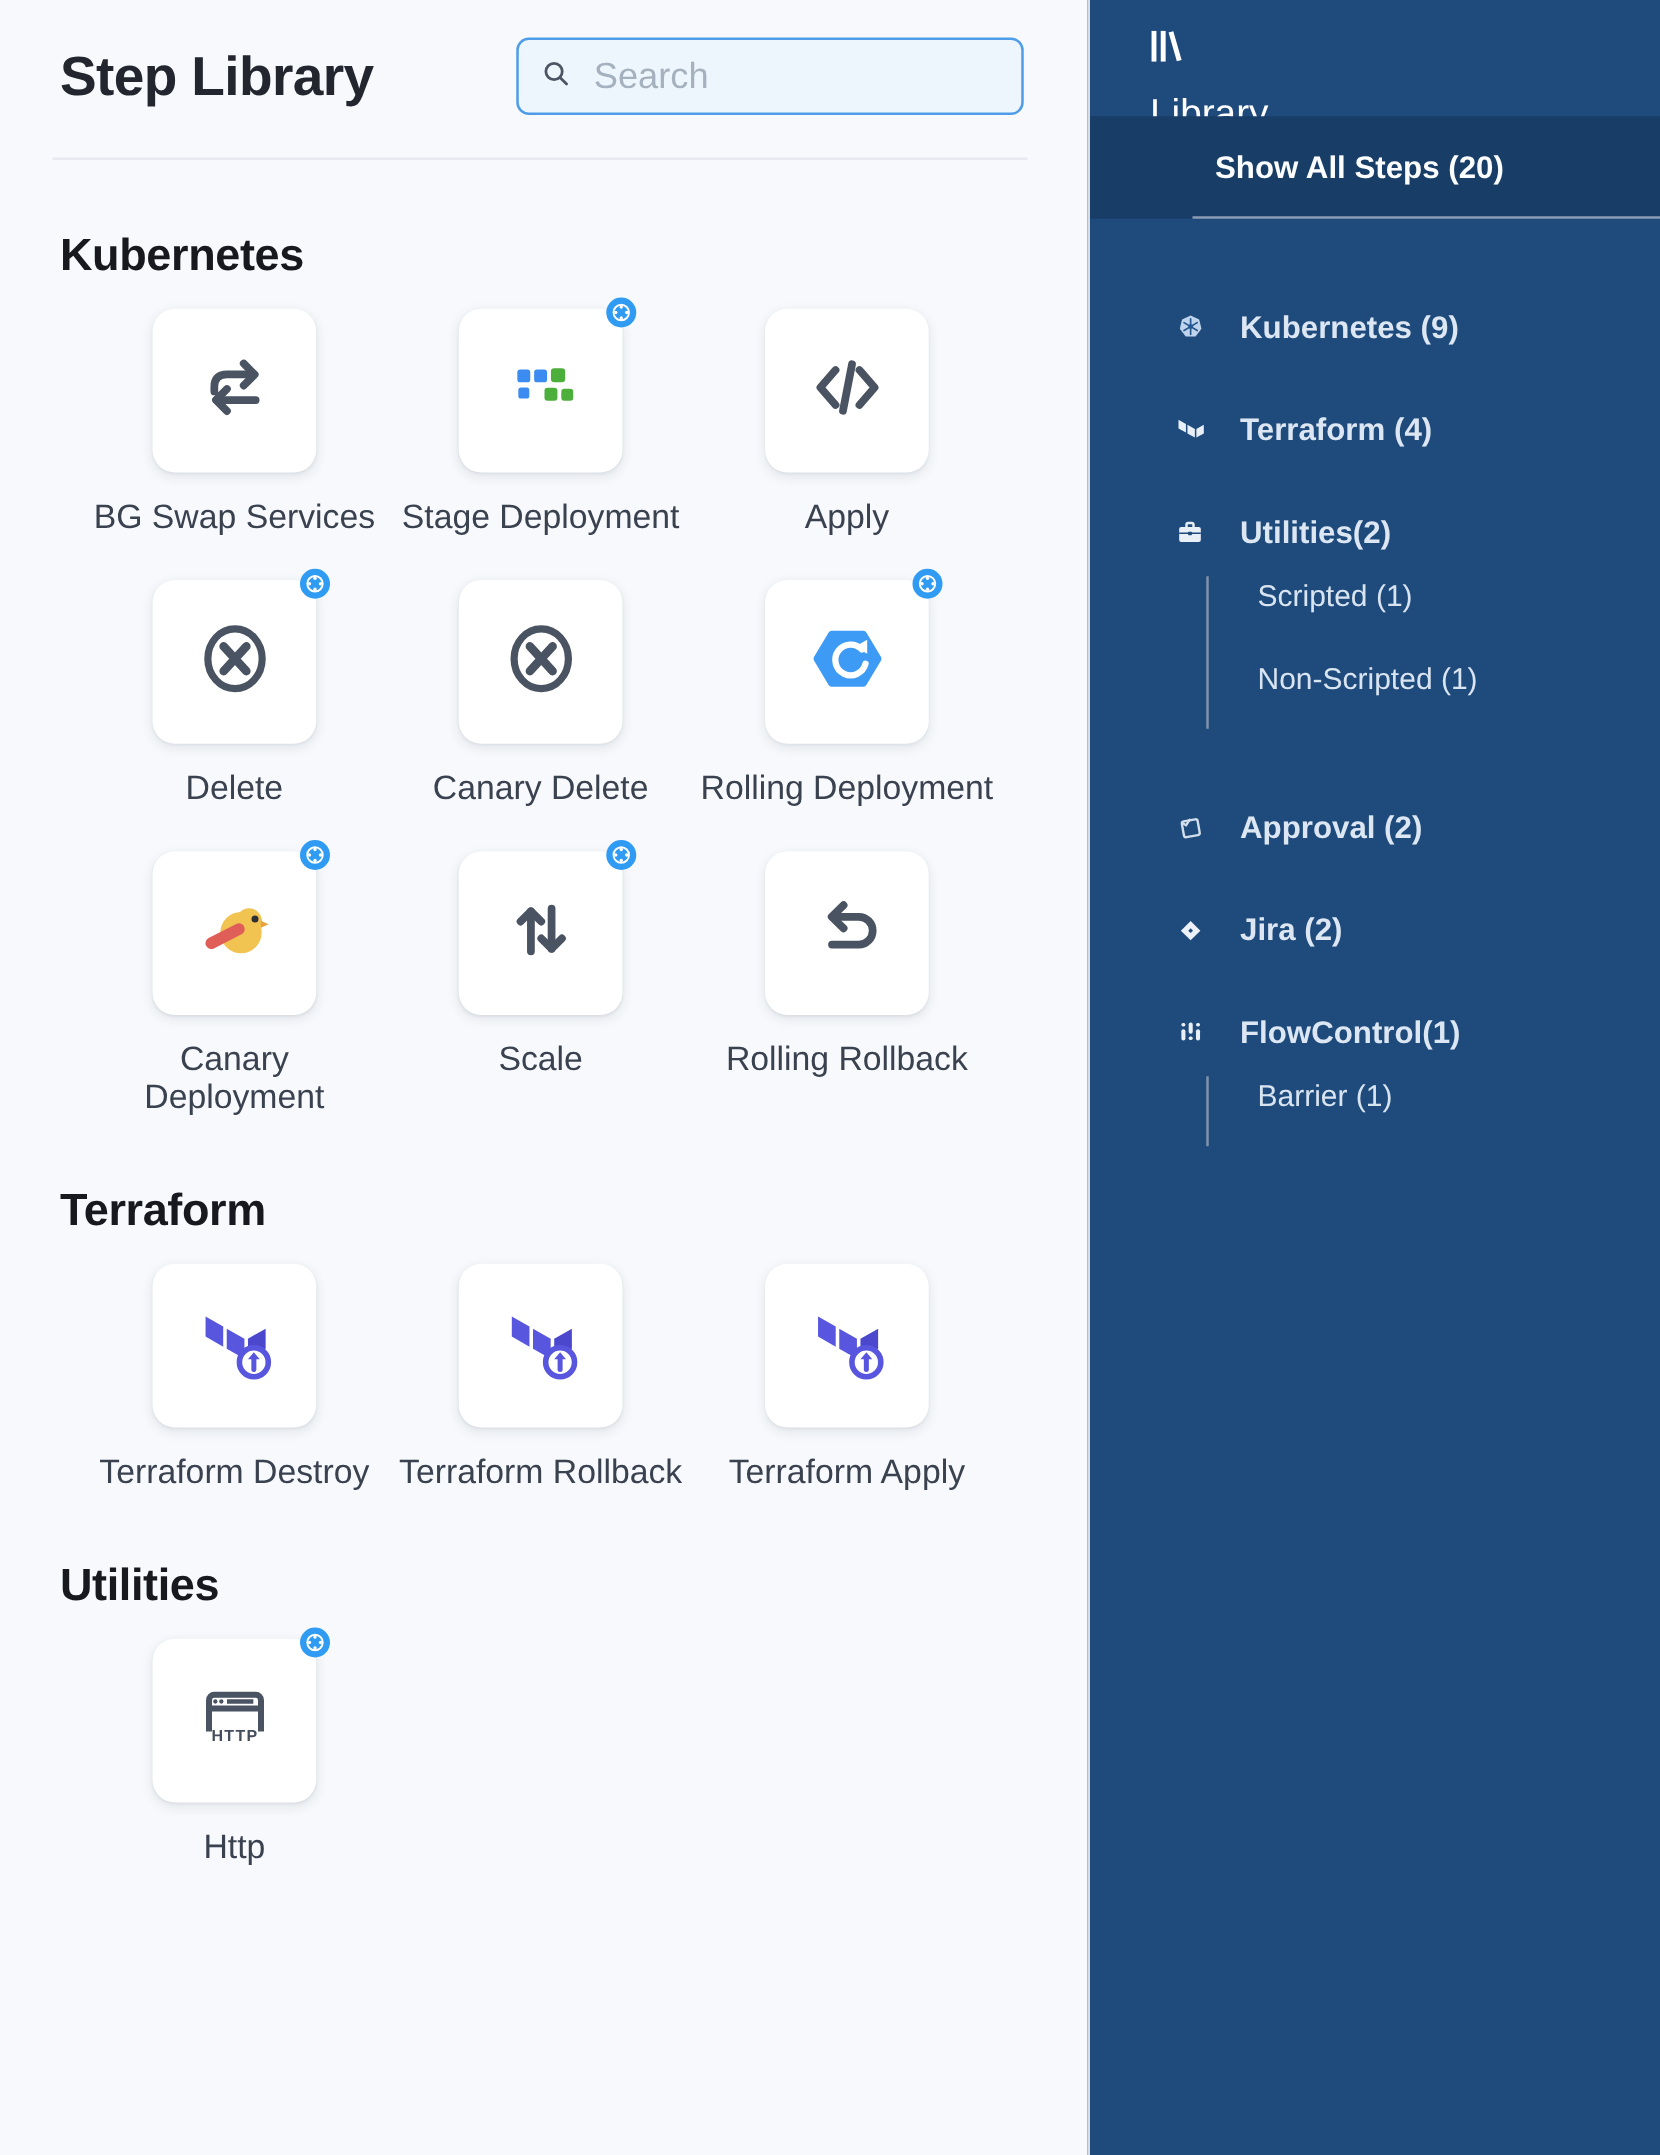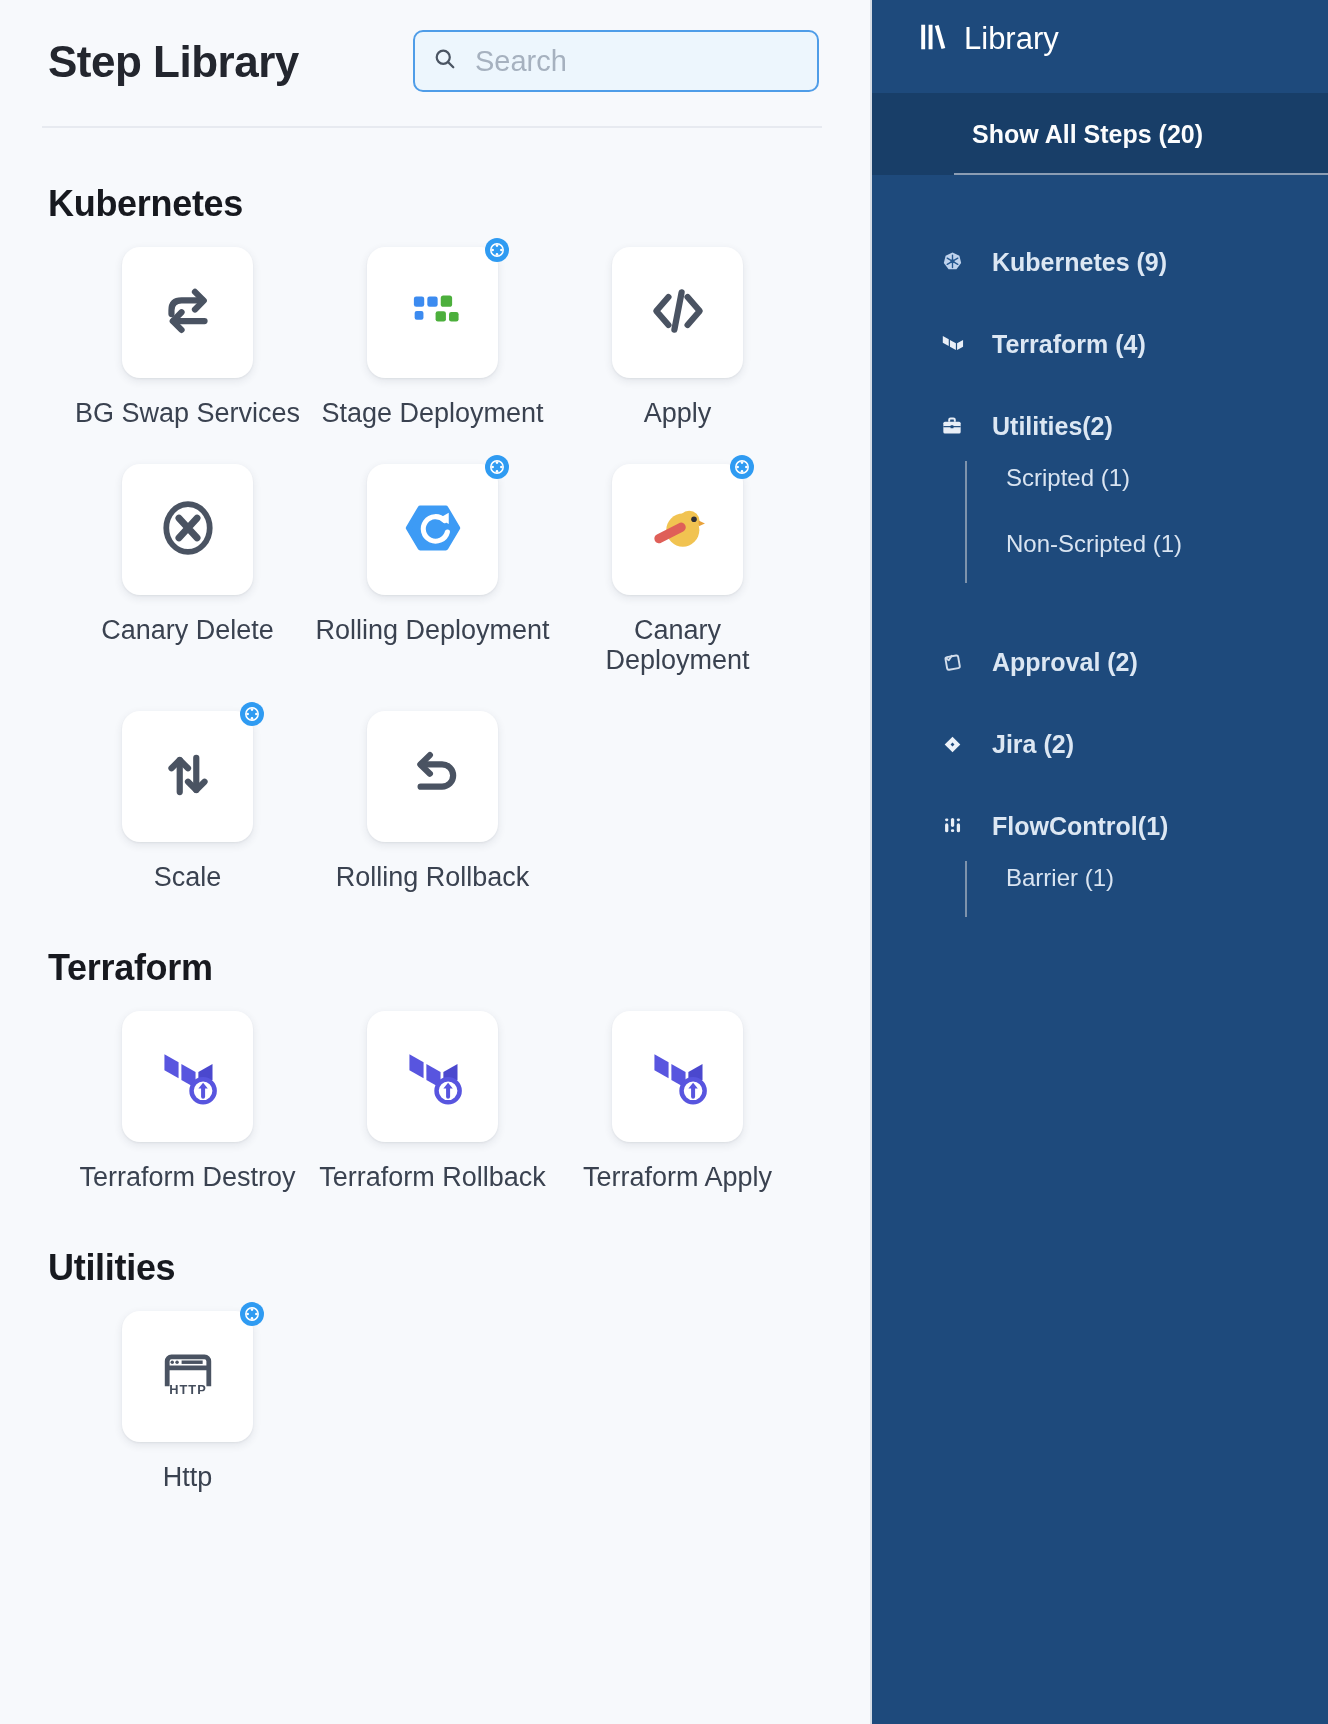--- a/index.html
+++ b/index.html
@@ -28,21 +28,21 @@
         display:flex;align-items:center;justify-content:center;cursor:pointer;}
   .badge{position:absolute;top:-10px;right:-12px;width:26px;height:26px;}
   .step-label{margin-top:20px;width:251px;margin-left:-60px;text-align:center;
               font-size:27px;line-height:30px;color:#3A4250;}
   .step-label.wrap{width:175px;margin-left:-22px;}
 
   
   .sidebar{position:absolute;left:870px;top:0;width:458px;height:1724px;box-sizing:border-box;
            background:#1E4A7C;border-left:2px solid #D7DDE6;color:#DCE7F3;}
   .sb-header{height:93px;box-sizing:border-box;padding:22px 0 0 48px;display:flex;
-             align-items:flex-start;gap:17px;}
+             align-items:flex-start;gap:17px;flex-direction:column;}
   .sb-title{font-size:31px;font-weight:400;color:#FFFFFF;line-height:34px;}
   .sb-band{position:relative;height:82px;background:#183E68;}
   .sb-band-label{padding-left:100px;font-size:25px;font-weight:700;color:#FCFDFE;
                  line-height:82px;cursor:pointer;}
   .sb-band-underline{position:absolute;left:82px;right:0;bottom:0;height:2px;background:#8B9DB4;}
   .sb-list{margin-top:70px;padding-left:66px;}
   .sb-row{display:flex;align-items:center;height:34px;margin-bottom:48px;cursor:pointer;}
   .sb-ic{width:28px;display:flex;justify-content:center;margin-right:26px;flex:0 0 28px;}
   .sb-label{font-size:25px;font-weight:600;color:#DCE7F3;}
   .sb-sub{margin:-30px 0 62px 27px;border-left:2px solid #7E93AC;padding:0 0 22px 39px;}
@@ -112,20 +112,37 @@
               </svg></span>
           </div>
           <div class="step-label">Apply</div>
         </div>
         <div class="cell">
           <div class="card">
             <span><svg width="66" height="66" viewBox="0 0 24 24" fill="none" stroke="#4A5362" stroke-linecap="round">
    <ellipse cx="12" cy="12" rx="7.9" ry="8.7" stroke-width="2.1"></ellipse>
    <path d="M8.7 8.4l6.6 7.2M15.3 8.4l-6.6 7.2" stroke-width="2.5"></path>
               </svg></span>
+            <span class="badge"><svg width="26" height="26" viewBox="0 0 26 26">
+   <circle cx="13" cy="13" r="12" fill="#2F9BF2"></circle>
+   <circle cx="13" cy="13" r="6.2" fill="none" stroke="#fff" stroke-width="1.5"></circle>
+   <circle cx="13" cy="8.6" r="1.35" fill="#fff"></circle>
+                <circle cx="17.4" cy="13" r="1.35" fill="#fff"></circle>
+   <circle cx="13" cy="17.4" r="1.35" fill="#fff"></circle>
+                <circle cx="8.6" cy="13" r="1.35" fill="#fff"></circle>
+              </svg></span>
+          </div>
+          <div class="step-label">Delete</div>
+        </div>
+        <div class="cell">
+          <div class="card">
+            <span><svg width="66" height="66" viewBox="0 0 24 24" fill="none" stroke="#4A5362" stroke-linecap="round">
+   <ellipse cx="12" cy="12" rx="7.9" ry="8.7" stroke-width="2.1"></ellipse>
+   <path d="M8.7 8.4l6.6 7.2M15.3 8.4l-6.6 7.2" stroke-width="2.5"></path>
+              </svg></span>
           </div>
           <div class="step-label">Canary Delete</div>
         </div>
         <div class="cell">
           <div class="card">
             <span><svg width="64" height="64" viewBox="0 0 24 24">
    <polygon points="2.8,12 7.2,4.6 16.8,4.6 21.2,12 16.8,19.4 7.2,19.4" fill="#3D9BF5" stroke="#3D9BF5" stroke-width="2" stroke-linejoin="round"></polygon>
    <path d="M16.3 9.2a4.6 4.6 0 1 0 1.1 4.3" fill="none" stroke="#fff" stroke-width="1.9" stroke-linecap="round"></path>
    <polygon points="17.9,6.3 17.9,10.5 14.2,8.4" fill="#fff"></polygon>
               </svg></span>

